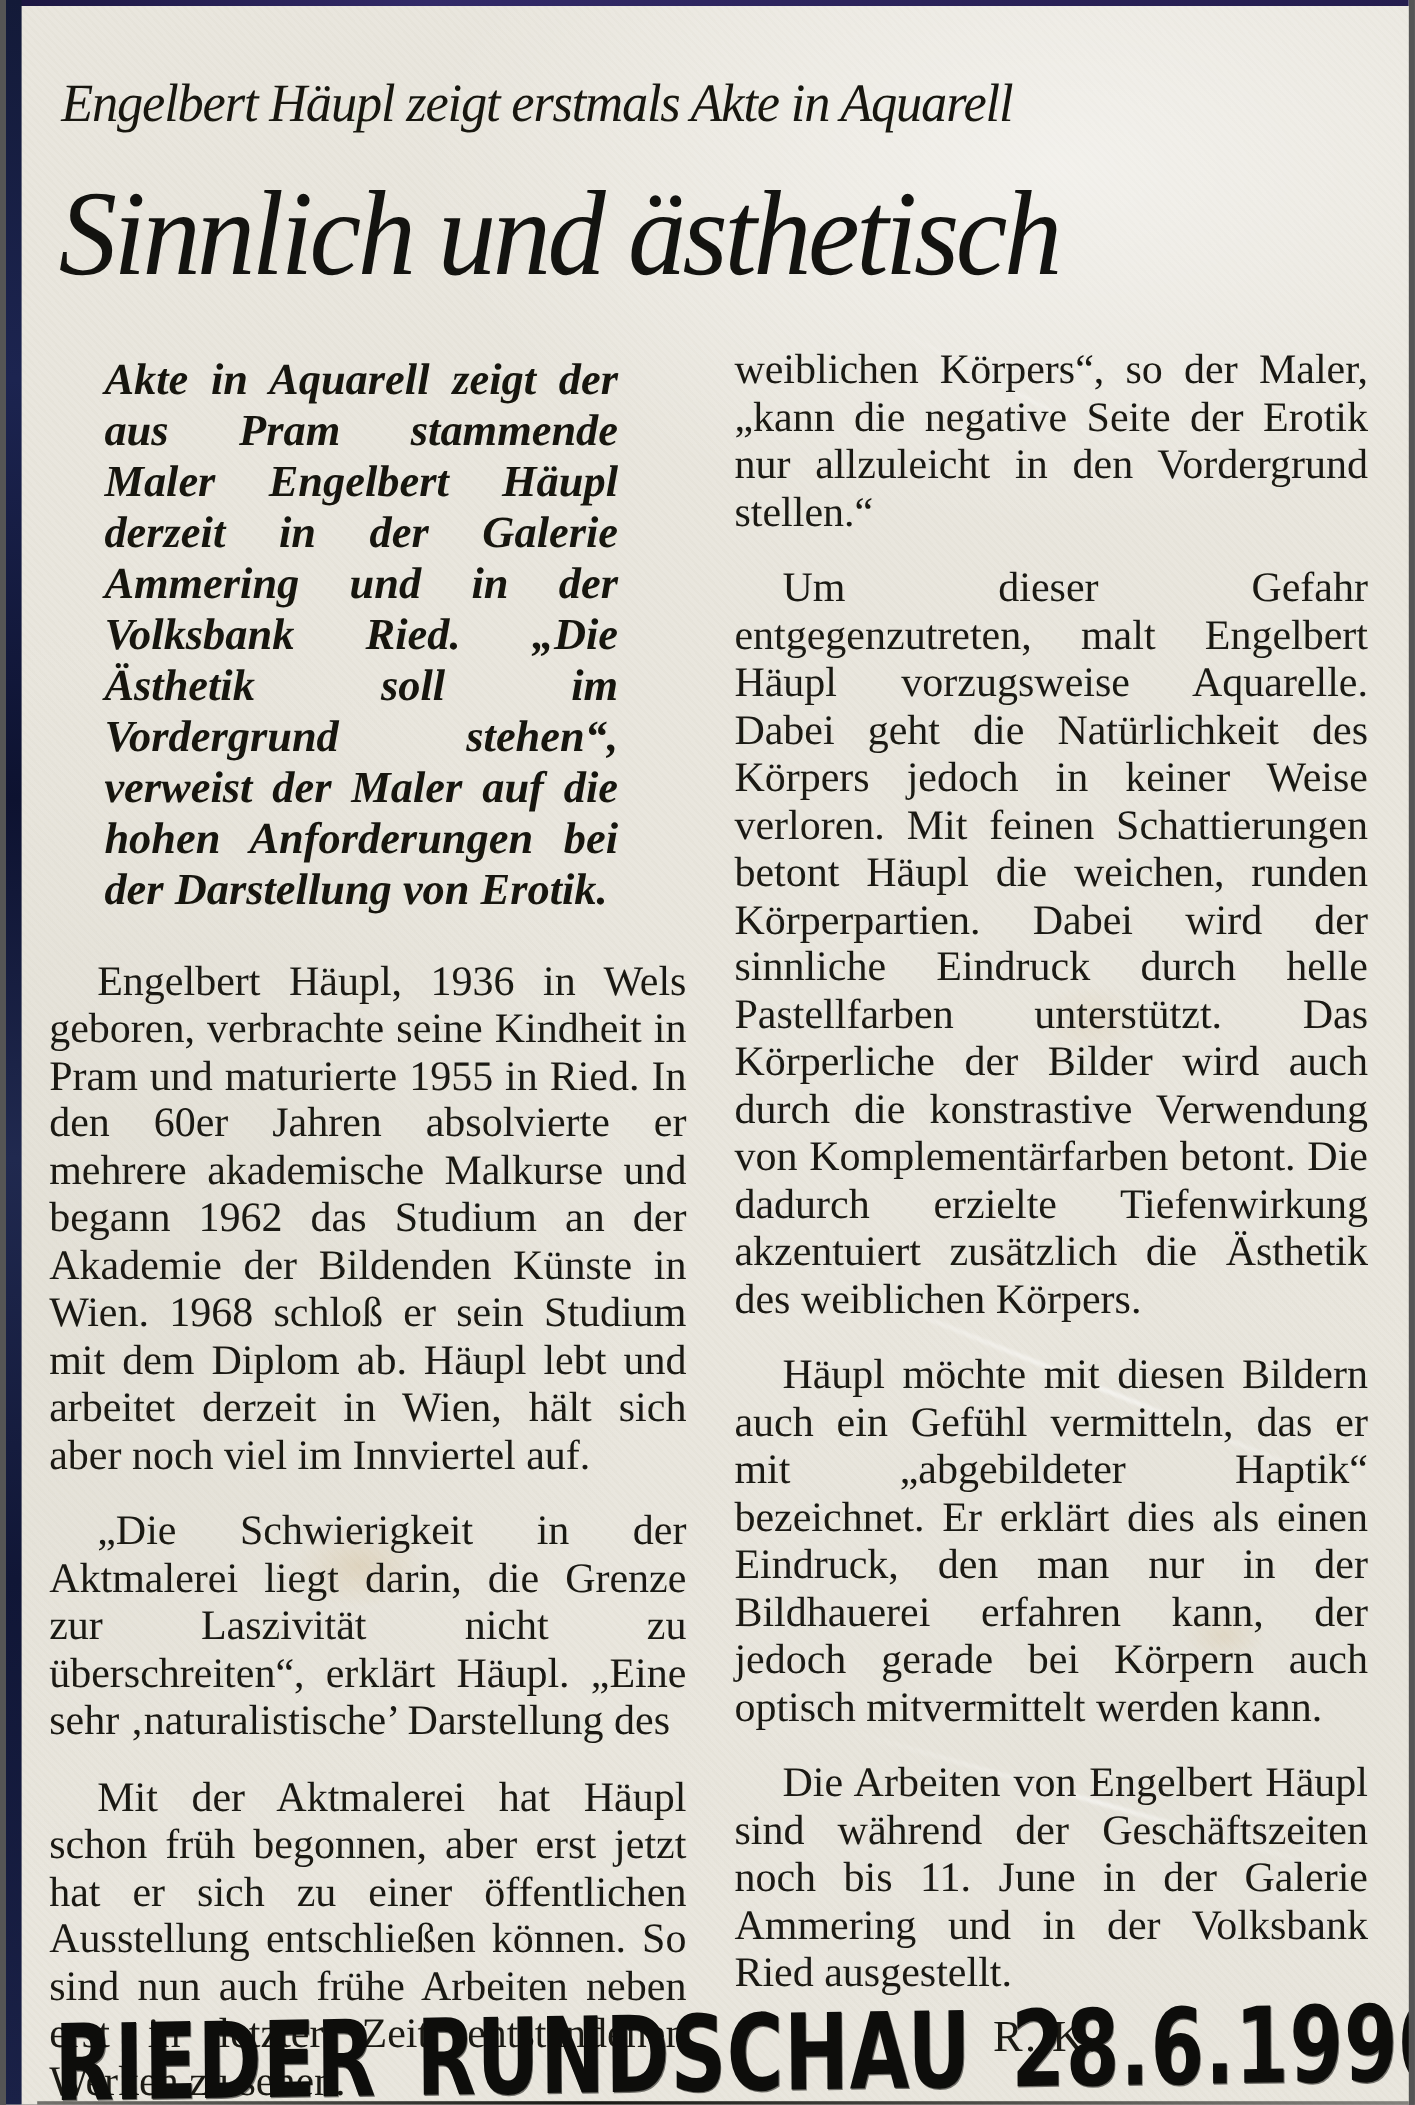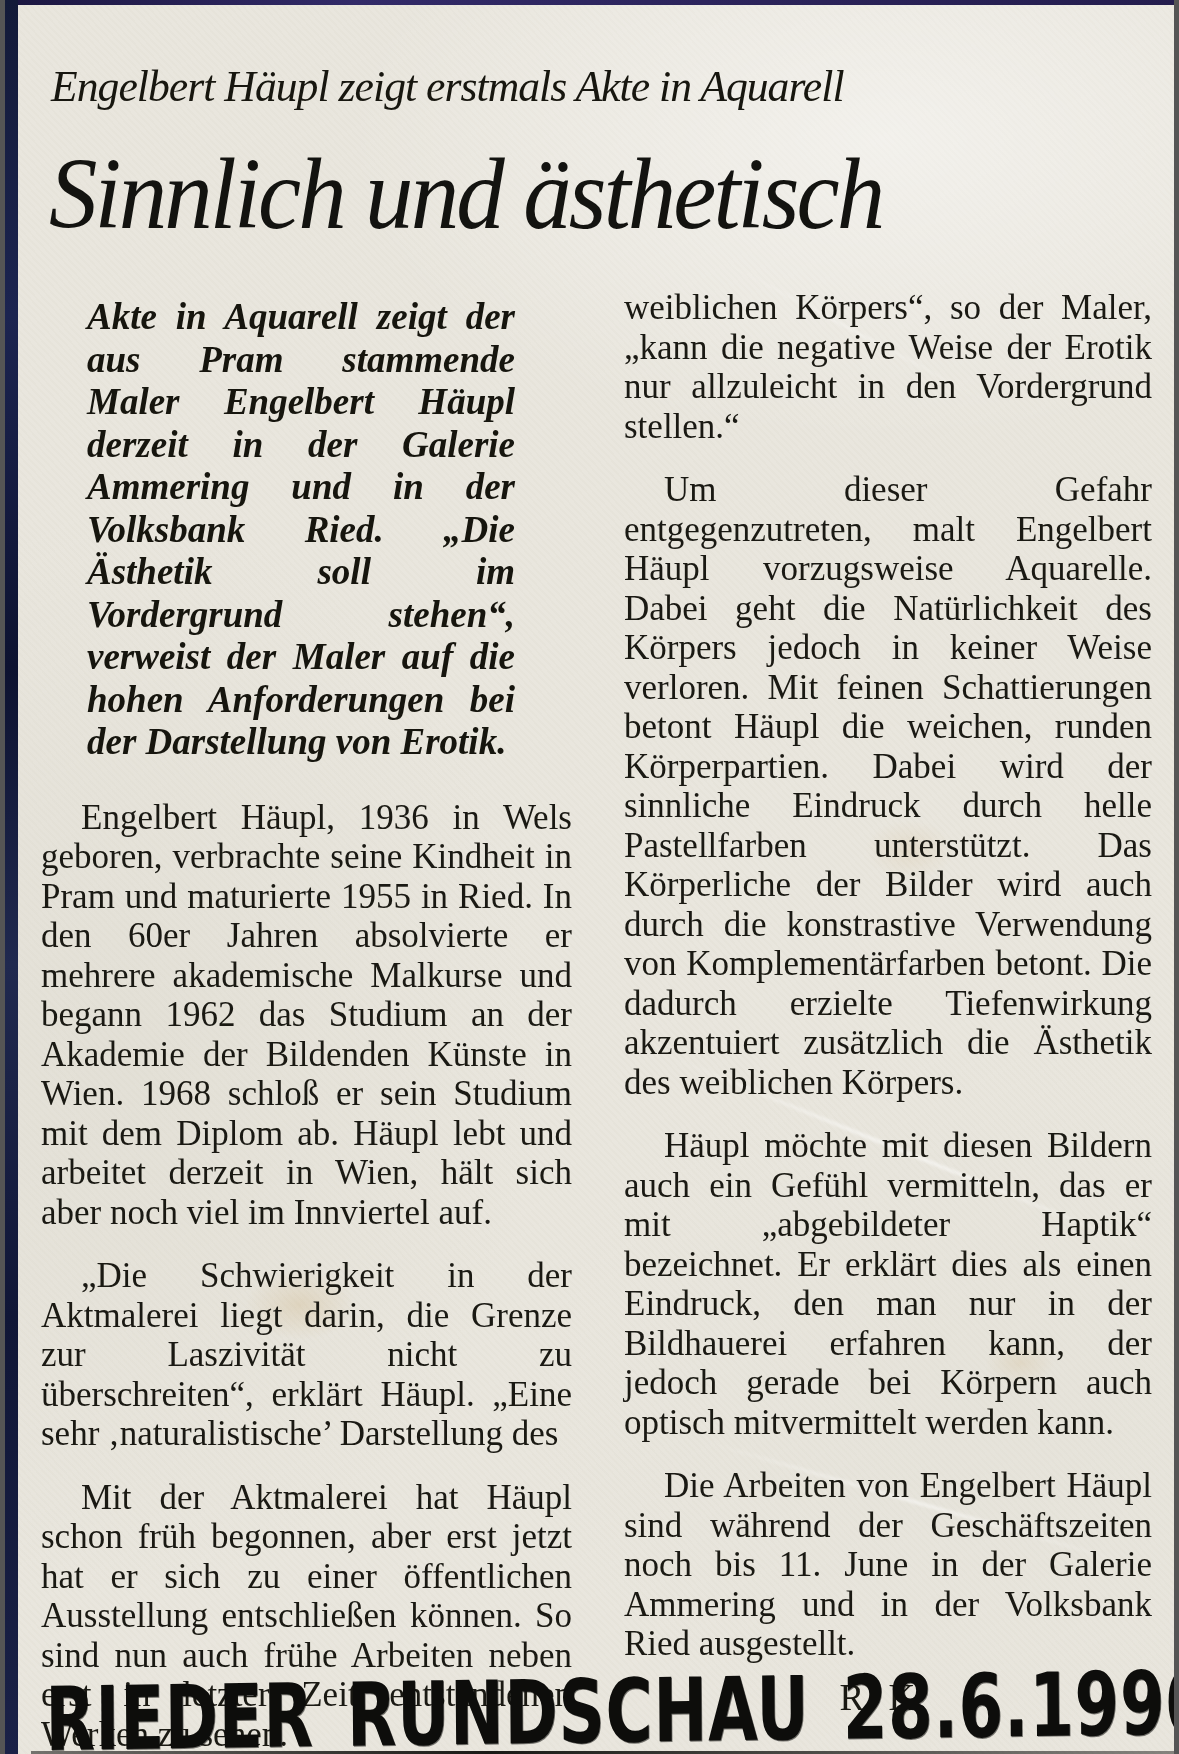--- a/index.html
+++ b/index.html
@@ -51,21 +51,21 @@
   .headline{
     margin:24px 0 0 8px;
     font-weight:normal;
     font-style:italic;
     font-size:101px;
     letter-spacing:-3px;
     transform:scaleX(.96);transform-origin:left;
     color:#131310;
     white-space:nowrap;
   }
-  .columns{display:flex;gap:52px;margin-top:36px;}
+  .columns{display:flex;gap:40px;margin-top:36px;}
   .col-left{width:531px;flex:0 0 531px;}
   .col-right{width:528px;flex:0 0 528px;}
   p.body{
     margin:0;
     font-size:35px;
     line-height:39.5px;
     text-align:justify;
     color:#1a1913;
   }
   p.indent{text-indent:40px;margin-top:24px;}
@@ -122,21 +122,21 @@
     <h1 class="headline">Sinnlich und ästhetisch</h1>
 
     <div class="columns">
       <div class="col-left">
         <p class="lead">Akte in Aquarell zeigt der aus Pram stammende Maler Engelbert Häupl derzeit in der Galerie Ammering und in der Volksbank Ried. „Die Ästhetik soll im Vordergrund stehen“, verweist der Maler auf die hohen Anforderungen bei der Darstellung von Erotik.</p>
         <p class="body indent">Engelbert Häupl, 1936 in Wels geboren, verbrachte seine Kindheit in Pram und maturierte 1955 in Ried. In den 60er Jahren absolvierte er mehrere akademische Malkurse und begann 1962 das Studium an der Akademie der Bildenden Künste in Wien. 1968 schloß er sein Studium mit dem Diplom ab. Häupl lebt und arbeitet derzeit in Wien, hält sich aber noch viel im Innviertel auf.</p>
         <p class="body indent">„Die Schwierigkeit in der Aktmalerei liegt darin, die Grenze zur Laszivität nicht zu überschreiten“, erklärt Häupl. „Eine sehr ‚naturalistische’ Darstellung des</p>
         <p class="body indent">Mit der Aktmalerei hat Häupl schon früh begonnen, aber erst jetzt hat er sich zu einer öffentlichen Ausstellung entschließen können. So sind nun auch frühe Arbeiten neben erst in letzter Zeit entstandenen Werken zu sehen.</p>
       </div>
       <div class="col-right">
-        <p class="body">weiblichen Körpers“, so der Maler, „kann die negative Weise der Erotik nur allzuleicht in den Vordergrund stellen.“</p>
+        <p class="body">weiblichen Körpers“, so der Maler, „kann die negative Seite der Erotik nur allzuleicht in den Vordergrund stellen.“</p>
         <p class="body indent">Um dieser Gefahr entgegenzutreten, malt Engelbert Häupl vorzugsweise Aquarelle. Dabei geht die Natürlichkeit des Körpers jedoch in keiner Weise verloren. Mit feinen Schattierungen betont Häupl die weichen, runden Körperpartien. Dabei wird der sinnliche Eindruck durch helle Pastellfarben unterstützt. Das Körperliche der Bilder wird auch durch die konstrastive Verwendung von Komplementärfarben betont. Die dadurch erzielte Tiefenwirkung akzentuiert zusätzlich die Ästhetik des weiblichen Körpers.</p>
         <p class="body indent">Häupl möchte mit diesen Bildern auch ein Gefühl vermitteln, das er mit „abgebildeter Haptik“ bezeichnet. Er erklärt dies als einen Eindruck, den man nur in der Bildhauerei erfahren kann, der jedoch gerade bei Körpern auch optisch mitvermittelt werden kann.</p>
         <p class="body indent">Die Arbeiten von Engelbert Häupl sind während der Geschäftszeiten noch bis 11. June in der Galerie Ammering und in der Volksbank Ried ausgestellt.</p>
         <div class="byline">R. K.</div>
       </div>
     </div>
   </div>
 
   <div class="handwriting">RIEDER RUNDSCHAU 28.6.1990</div>
 </div>

